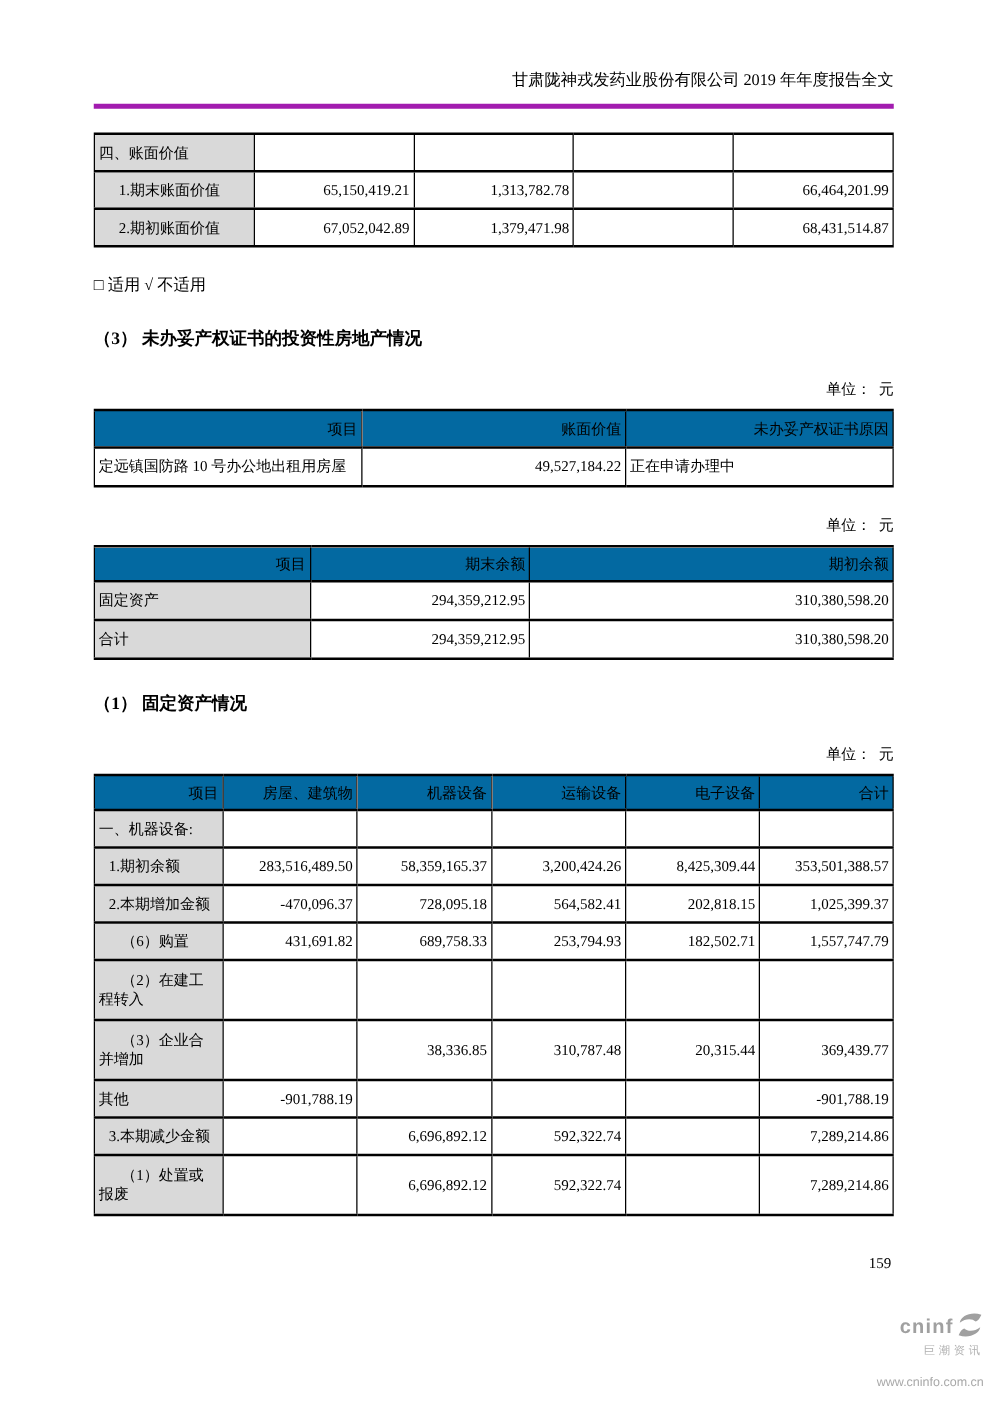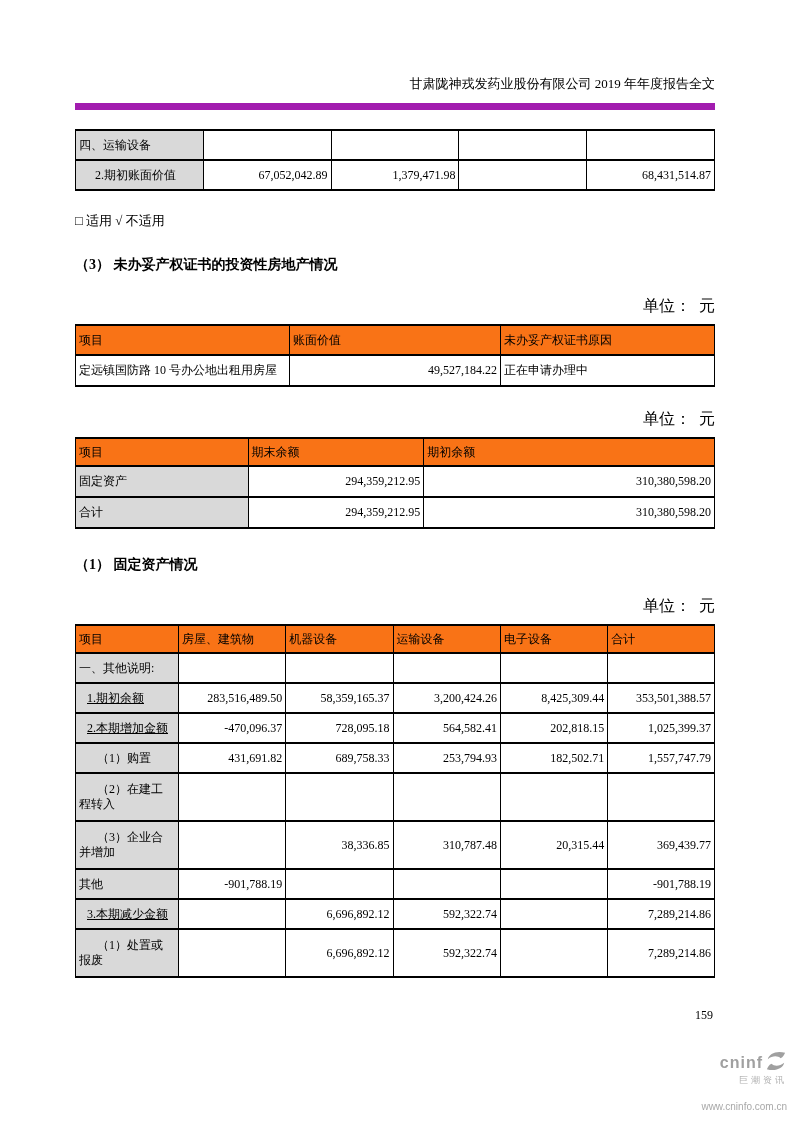--- a/index.html
+++ b/index.html
@@ -7,58 +7,58 @@
     position:relative;
     width:793px; height:1122px;
     background:#fff;
     font-family:"Liberation Serif","DejaVu Serif",serif;
     color:#000;
     overflow:hidden;
   }
   .content { padding:0 78px 0 75px; }
 
   .doc-header {
-    padding-top:75px; padding-bottom:10px;
-    border-bottom:7px solid #a21caf;
+    padding-top:55px; padding-bottom:10px;
+    border-bottom:4px solid #a21caf;
     text-align:right;
     font-size:13px; line-height:18px;
   }
 
   table.doc-table {
     width:100%; border-collapse:collapse; table-layout:fixed;
     font-size:12px;
   }
   table.doc-table td {
     border:1px solid #000;
     border-top-width:2px; border-bottom-width:2px;
     padding:2px 3px; vertical-align:middle;
     line-height:15px; overflow:hidden;
   }
-  .hd { background:#f97316; text-align:left;margin-top:36px; }
+  .hd { background:#0369a1; text-align:right;margin-top:36px; }
   .gray { background:#d9d9d9; }
   .num { text-align:right; }
   .lbl { text-align:left; }
-  .ind1 { text-indent:8px;text-decoration:underline; }
+  .ind1 { text-indent:8px; }
   .ind2 { text-indent:18px; }
   .t1-ind { text-indent:16px; }
 
   .r24 td { height:22px; }
   .r26 td { height:24px; }
   .r29 td { height:25px; }
   .r42 td { height:42px; }
 
   .t-cv { margin-top:19px; }
   .heading {
     font-weight:bold; font-size:14px; line-height:19px;
     margin:26px 0 0 0;
   }
   .heading-lg { font-weight:bold; font-size:15px; line-height:20px; margin:30px 0 0 0; }
   .plain-note { font-size:13px; line-height:16px; margin-top:22px; }
   .unit-line {
-    font-size:16px; text-align:right;
+    font-size:12px; text-align:right;
     margin:22px 0 7px 0; white-space:pre;
   }
   .other-note { font-size:12px; margin-top:6px; line-height:16px; }
 
   .page-number {
     margin-top:30px; text-align:right; font-size:12px; padding-right:2px;
   }
 
   .cninfo-logo {
     position:absolute; right:6px; bottom:10px;
@@ -84,25 +84,32 @@
     <table class="doc-table t-cv">
       <colgroup>
           <col style="width:20%">
           <col style="width:20%">
           <col style="width:20%">
           <col style="width:20%">
           <col style="width:20%">
         </colgroup>
       <tbody>
           <tr class="r26">
-        <td class="lbl gray">四、运输设备</td>
-        <td class="num"></td>
-        <td class="num"></td>
-        <td class="num"></td>
-        <td class="num"></td>
+        <td class="lbl gray">四、账面价值</td>
+        <td class="num"></td>
+        <td class="num"></td>
+        <td class="num"></td>
+        <td class="num"></td>
+      </tr>
+      <tr class="r26">
+        <td class="lbl gray t1-ind">1.期末账面价值</td>
+        <td class="num">65,150,419.21</td>
+        <td class="num">1,313,782.78</td>
+        <td class="num"></td>
+        <td class="num">66,464,201.99</td>
       </tr>
       <tr class="r26">
         <td class="lbl gray t1-ind">2.期初账面价值</td>
         <td class="num">67,052,042.89</td>
         <td class="num">1,379,471.98</td>
         <td class="num"></td>
         <td class="num">68,431,514.87</td>
       </tr>
     </tbody>
       </table>
@@ -174,21 +181,21 @@
       <tbody>
           <tr class="r24">
         <td class="hd">项目</td>
         <td class="hd">房屋、建筑物</td>
         <td class="hd">机器设备</td>
         <td class="hd">运输设备</td>
         <td class="hd">电子设备</td>
         <td class="hd">合计</td>
       </tr>
       <tr class="r26">
-        <td class="lbl gray">一、其他说明:</td>
+        <td class="lbl gray">一、机器设备:</td>
         <td class="num"></td>
         <td class="num"></td>
         <td class="num"></td>
         <td class="num"></td>
         <td class="num"></td>
       </tr>
       <tr class="r26">
         <td class="lbl gray ind1">1.期初余额</td>
         <td class="num">283,516,489.50</td>
         <td class="num">58,359,165.37</td>
@@ -198,21 +205,21 @@
       </tr>
       <tr class="r26">
         <td class="lbl gray ind1">2.本期增加金额</td>
         <td class="num">-470,096.37</td>
         <td class="num">728,095.18</td>
         <td class="num">564,582.41</td>
         <td class="num">202,818.15</td>
         <td class="num">1,025,399.37</td>
       </tr>
       <tr class="r26">
-        <td class="lbl gray ind2">（1）购置</td>
+        <td class="lbl gray ind2">（6）购置</td>
         <td class="num">431,691.82</td>
         <td class="num">689,758.33</td>
         <td class="num">253,794.93</td>
         <td class="num">182,502.71</td>
         <td class="num">1,557,747.79</td>
       </tr>
       <tr class="r42">
         <td class="lbl gray ind2">（2）在建工程转入</td>
         <td class="num"></td>
         <td class="num"></td>

